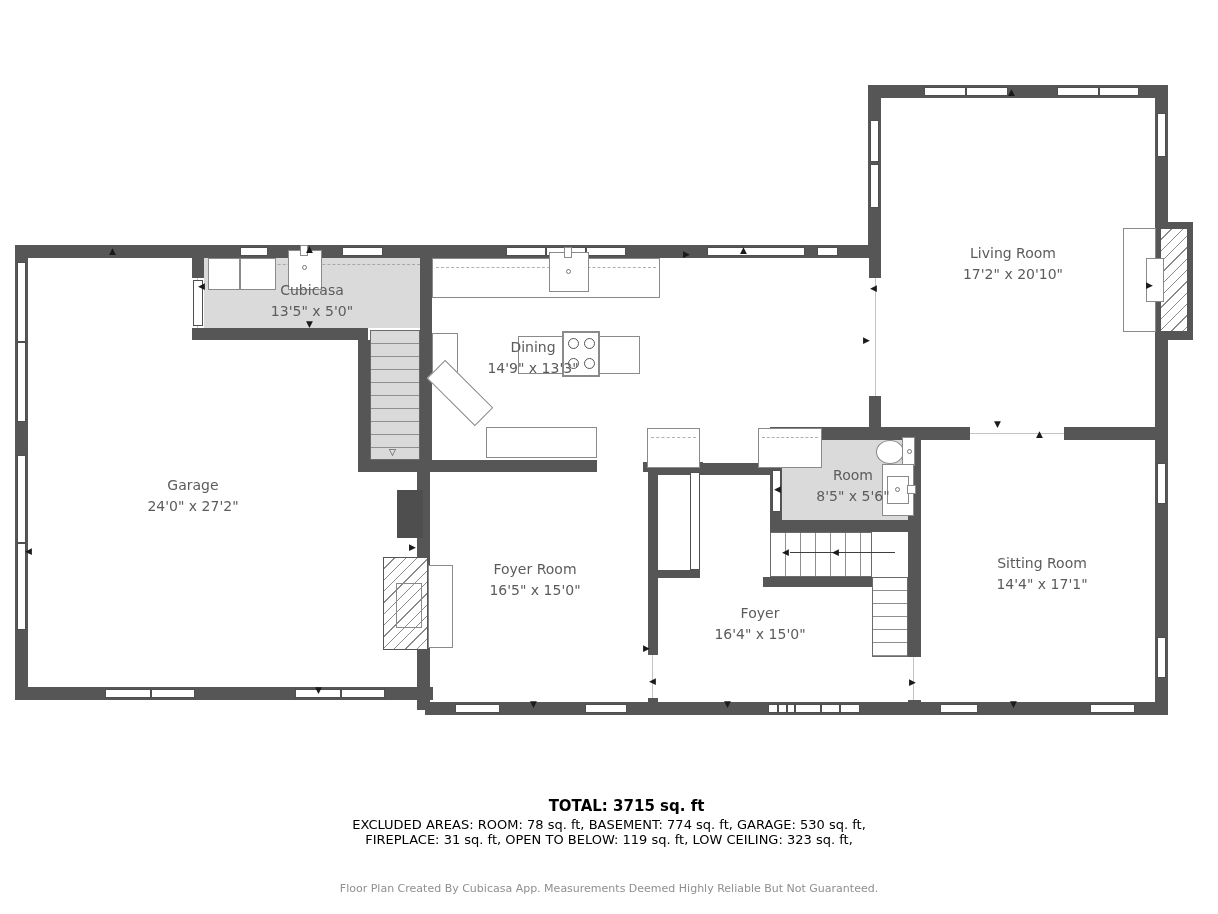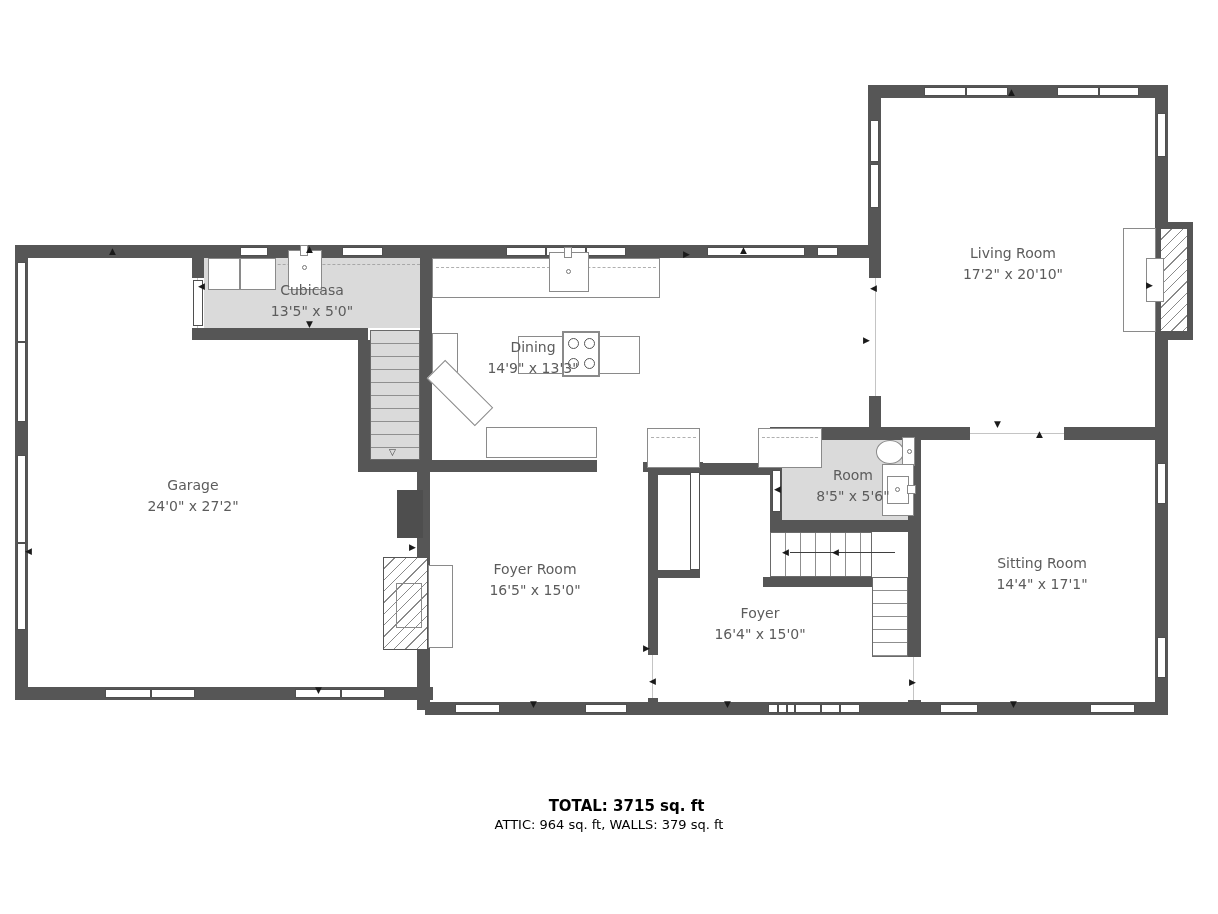--- a/index.html
+++ b/index.html
@@ -229,16 +229,18 @@
     <div>Room</div>
     <div>8'5" x 5'6"</div>
   </div>
   <div class="rlabel" style="left:1042px;top:574px;">
     <div>Sitting Room</div>
     <div>14'4" x 17'1"</div>
   </div>
 
   <div id="summary">
     <div class="tot">TOTAL: 3715 sq. ft</div>
-    <div class="ln">ATTIC: 964 sq. ft, WALLS: 379 sq. ft</div>
-  </div>
+    <div class="ln">EXCLUDED AREAS: ROOM: 78 sq. ft, BASEMENT: 774 sq. ft, GARAGE: 530 sq. ft,</div>
+    <div class="ln">FIREPLACE: 31 sq. ft, OPEN TO BELOW: 119 sq. ft, LOW CEILING: 323 sq. ft,</div>
+  </div>
+  <div id="credit">Floor Plan Created By Cubicasa App. Measurements Deemed Highly Reliable But Not Guaranteed.</div>
 
 </div>
 
 </body></html>

